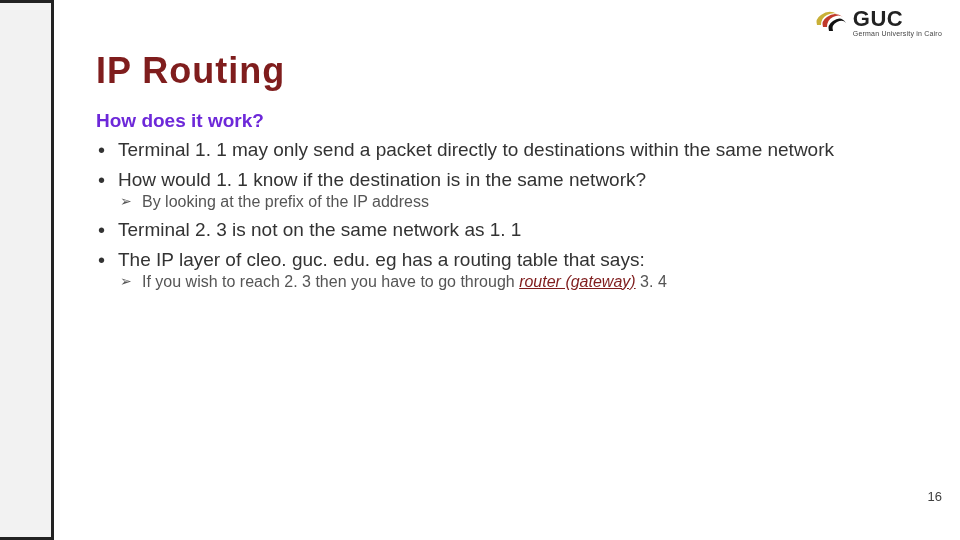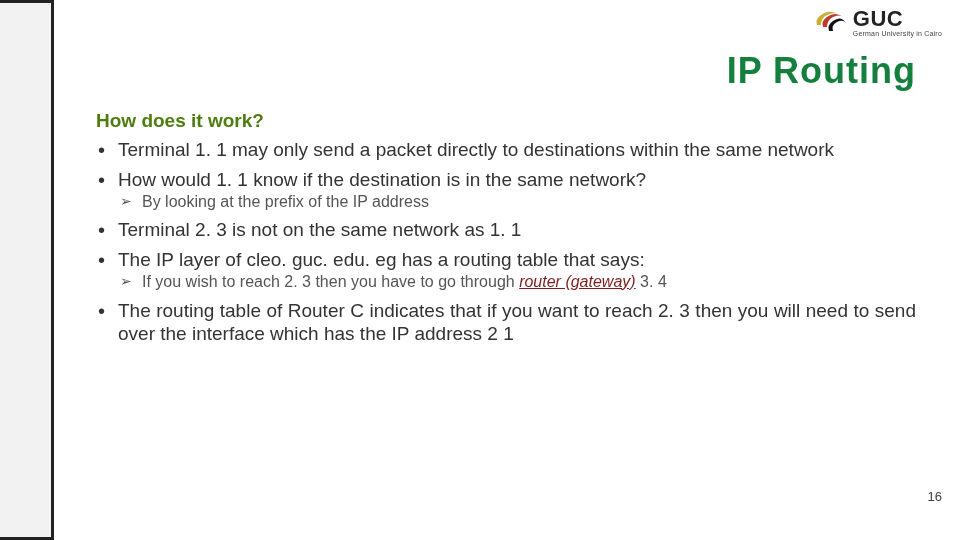--- a/index.html
+++ b/index.html
@@ -30,29 +30,28 @@
   }
   .content {
     position: absolute;
     left: 96px;
     top: 50px;
     width: 820px;
   }
   .title {
     font-size: 36px;
     font-weight: 600;
-    color: #15803d;
+    color: #7f1d1d;
     letter-spacing: 1px;
     margin-bottom: 18px;
-    text-align: right;
   }
   .subtitle {
     font-size: 19px;
     font-weight: 600;
-    color: #4d7c0f;
+    color: #6d28d9;
     margin-bottom: 6px;
   }
   .bullets {
     list-style: none;
   }
   .bullets > li {
     position: relative;
     padding-left: 22px;
     font-size: 19px;
     color: #333;
@@ -166,17 +165,16 @@
     </li>
     <li><span>Terminal 2. 3 is not on the same network as 1. 1</span></li>
     <li>
       <span>The IP layer of cleo. guc. edu. eg has a routing table that says:</span>
       <ul class="sub-bullets">
         <li>
           <span>If you wish to reach 2. 3 then you have to go through </span><span class="router-emph">router (gateway)</span><span> 3. 4</span>
         </li>
       </ul>
     </li>
-    <li><span>The routing table of Router C indicates that if you want to reach 2. 3 then you will need to send over the interface which has the IP address 2 1</span></li>
   </ul>
 </div>
 
 <div class="page-num">16</div>
 
 </body></html>

